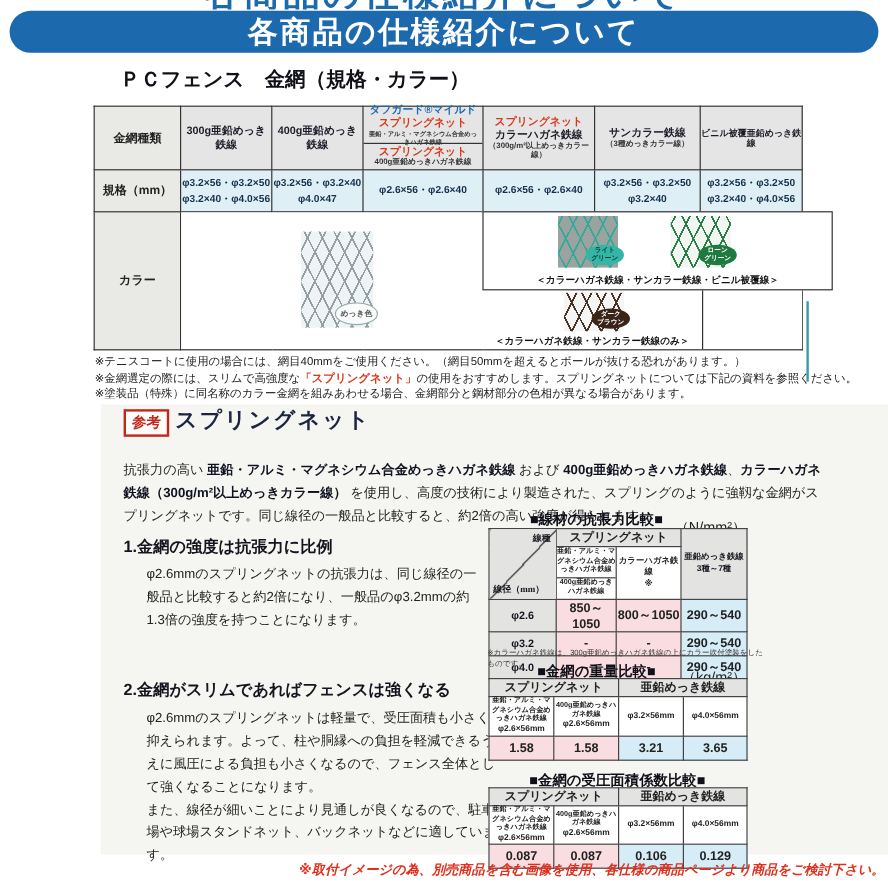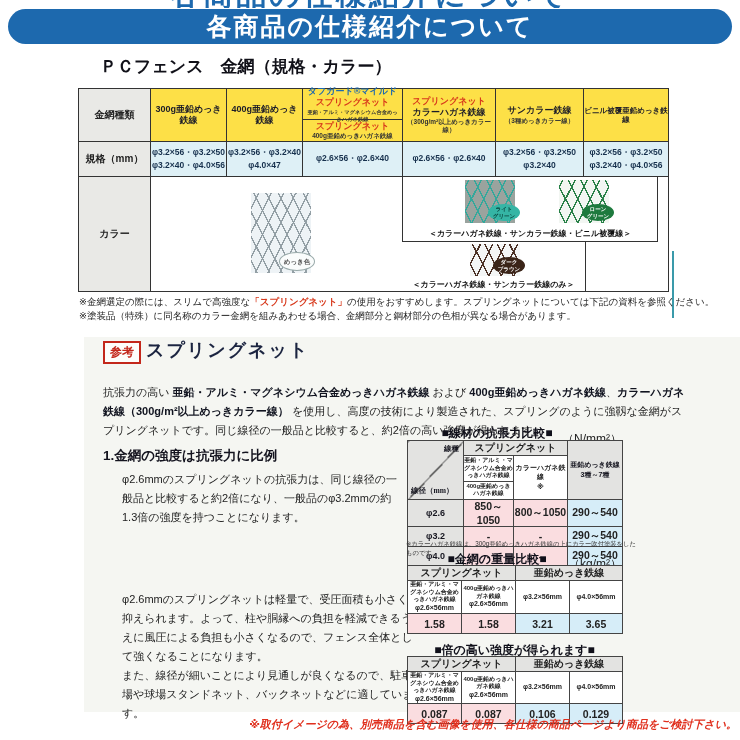--- a/index.html
+++ b/index.html
@@ -19,21 +19,21 @@
   .title-row{position:absolute;top:55px;left:100px;width:596px;display:flex;
              justify-content:space-between;align-items:flex-end;}
   .sec-title{font-size:17px;font-weight:bold;color:#101018;}
   .sec-sub{font-size:12px;font-weight:bold;color:#101018;}
 
   
   table{border-collapse:collapse;table-layout:fixed;}
   .main-table{position:absolute;top:88px;left:78px;width:590px;}
   .main-table th,.main-table td{border:1px solid #333;padding:0;text-align:center;vertical-align:middle;}
   .main-table .rowlab{background:#e9e9e6;font-size:10px;font-weight:bold;color:#222;}
-  .mt-head th{background:#fde047;height:52px;font-weight:bold;}
+  .mt-head th{background:#e5e5e5;height:52px;font-weight:bold;}
   .hname{font-size:9px;font-weight:bold;color:#1c1c28;line-height:1.25;}
   .hname.small{font-size:7.5px;}
   .hsub{font-size:6.5px;font-weight:bold;color:#333;line-height:1.2;}
   .red-t{color:#d8391c;}
   .blue-t{color:#1d69ae;}
   .split-cell{padding:0;}
   .split-top{height:30px;border-bottom:1px solid #333;display:flex;flex-direction:column;justify-content:center;}
   .split-top .hsub{font-size:5.5px;transform:scale(.95);}
   .split-bot{height:21px;display:flex;flex-direction:column;justify-content:center;}
   .mt-spec td{background:#def0f6;height:34px;}
@@ -46,21 +46,21 @@
      repeating-linear-gradient(63deg,transparent 0 5px,var(--mesh,#888) 5px 6.4px,transparent 6.4px 11px),
      repeating-linear-gradient(-63deg,transparent 0 5px,var(--mesh,#888) 5px 6.4px,transparent 6.4px 11px);}
   .oval{position:absolute;border-radius:50%;display:flex;align-items:center;justify-content:center;
         text-align:center;font-weight:bold;white-space:pre-line;line-height:1.15;z-index:2;}
   .oval-plate{width:34px;height:17px;right:-4px;bottom:2px;font-size:6.5px;
               background:#fafcfc;color:#555;border:1px solid #9aa;}
   .oval-sm{width:32px;height:17px;right:-5px;bottom:2px;font-size:5.5px;}
   .oval-lg{background:#35b5a5;color:#073d36;}
   .oval-lawn{background:#1e7a3e;color:#fff;}
   .oval-db{background:#3a2418;color:#fff;}
-  .cg-topbox{position:absolute;left:251px;top:-1px;width:256px;height:66px;border:1px solid #333;
+  .cg-topbox{position:absolute;left:251px;top:-1px;width:292px;height:66px;border:1px solid #333;
              background:#fff;box-sizing:border-box;}
   .cg-swrow{position:relative;height:48px;}
   .cg-botgroup{position:absolute;left:251px;top:65px;width:184px;height:49px;
                border-right:1px solid #333;box-sizing:border-box;}
   .caption{position:absolute;left:0;right:0;font-size:8px;font-weight:bold;color:#111;text-align:center;}
 
   
   .notes{position:absolute;top:295px;left:79px;width:640px;}
   .note-line{font-size:9.5px;color:#222;line-height:13.5px;}
   .note-em{color:#d8391c;font-weight:bold;}
@@ -217,32 +217,34 @@
           <div class="caption" style="bottom:1px;">＜カラーハガネ鉄線・サンカラー鉄線のみ＞</div>
         </div>
       </td>
     </tr>
   </tbody>
     </table>
 
   <div class="teal-line"></div>
 
   <div class="notes">
+    <div class="note-line">※テニスコートに使用の場合には、網目40mmをご使用ください。（網目50mmを超えるとボールが抜ける恐れがあります。）</div>
     <div class="note-line"><span>※金網選定の際には、スリムで高強度な</span><span class="note-em">「スプリングネット」</span><span>の使用をおすすめします。スプリングネットについては下記の資料を参照ください。</span></div>
     <div class="note-line">※塗装品（特殊）に同名称のカラー金網を組みあわせる場合、金網部分と鋼材部分の色相が異なる場合があります。</div>
   </div>
 
   <div class="panel"></div>
   <div class="ref-badge">参考</div>
   <div class="ref-heading">スプリングネット</div>
   <p class="ref-para"><span>抗張力の高い </span><span class="b">亜鉛・アルミ・マグネシウム合金めっきハガネ鉄線</span><span> および </span><span class="b">400g亜鉛めっきハガネ鉄線</span><span>、</span><span class="b">カラーハガネ鉄線（300g/m²以上めっきカラー線）</span><span> を使用し、高度の技術により製造された、スプリングのように強靱な金網がスプリングネットです。同じ線径の一般品と比較すると、約2倍の高い強度が得られます。</span></p>
 
   <div class="sub-heading" style="left:103px;top:447px;">1.金網の強度は抗張力に比例</div>
   <div class="sub-body" style="left:122px;top:470px;width:280px;">φ2.6mmのスプリングネットの抗張力は、同じ線径の一般品と比較すると約2倍になり、一般品のφ3.2mmの約1.3倍の強度を持つことになります。</div>
 
+  <div class="sub-heading" style="left:103px;top:566px;">2.金網がスリムであればフェンスは強くなる</div>
   <div class="sub-body" style="left:122px;top:590px;width:292px;">
     <span>φ2.6mmのスプリングネットは軽量で、受圧面積も小さく抑えられます。よって、柱や胴縁への負担を軽減できるうえに風圧による負担も小さくなるので、フェンス全体として強くなることになります。</span><br>
     <span>また、線径が細いことにより見通しが良くなるので、駐車場や球場スタンドネット、バックネットなどに適しています。</span>
   </div>
 
   <div class="tbl-title" style="left:407px;top:425px;width:180px;">■線材の抗張力比較■</div>
   <div class="tbl-unit" style="left:560px;top:431px;width:62px;">（N/mm²）</div>
   <table class="cmp" style="left:407px;top:440px;width:215px;">
     <colgroup>
         <col style="width:56px">
@@ -322,21 +324,21 @@
     </tr>
     <tr>
       <td class="pink val">1.58</td>
       <td class="pink val">1.58</td>
       <td class="blue val">3.21</td>
       <td class="blue val">3.65</td>
     </tr>
   </tbody>
     </table>
 
-  <div class="tbl-title" style="left:407px;top:642px;width:215px;">■倍の高い強度が得られます■</div>
+  <div class="tbl-title" style="left:407px;top:642px;width:215px;">■金網の受圧面積係数比較■</div>
   <table class="cmp" style="left:407px;top:656px;width:215px;">
     <colgroup>
         <col style="width:54px">
         <col style="width:54px">
         <col style="width:54px">
         <col style="width:53px">
       </colgroup>
     <tbody>
         <tr>
       <th class="gray grp" colspan="2">スプリングネット</th>

